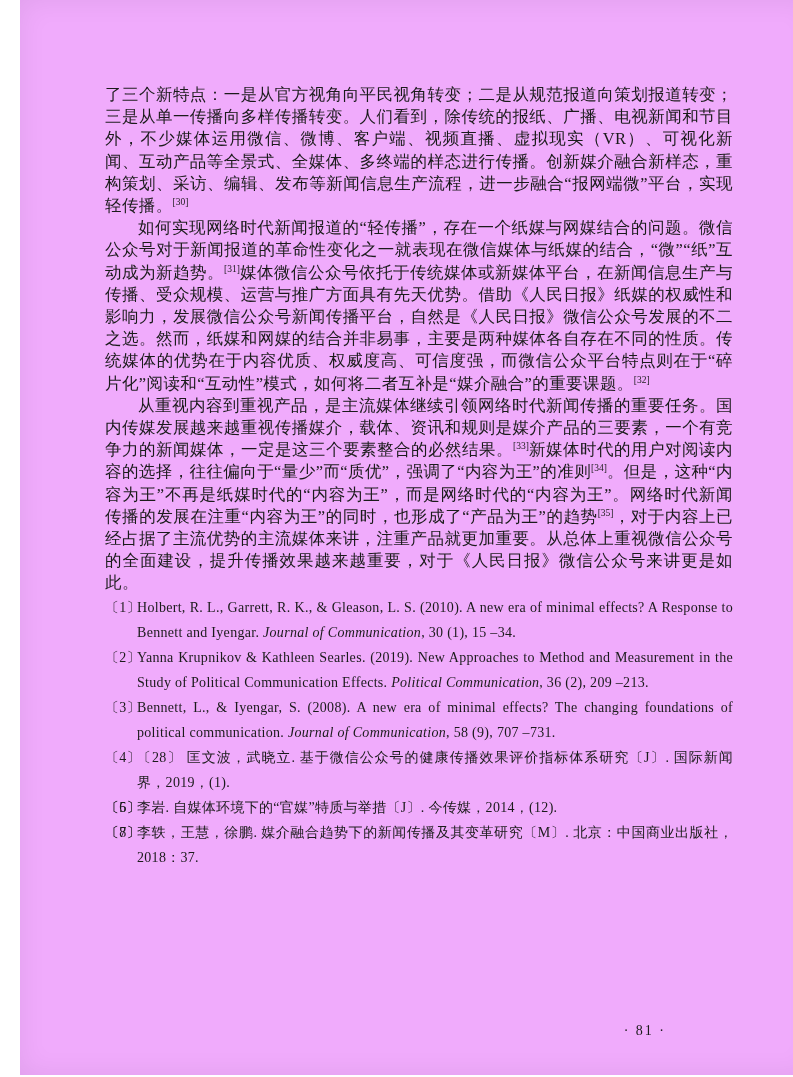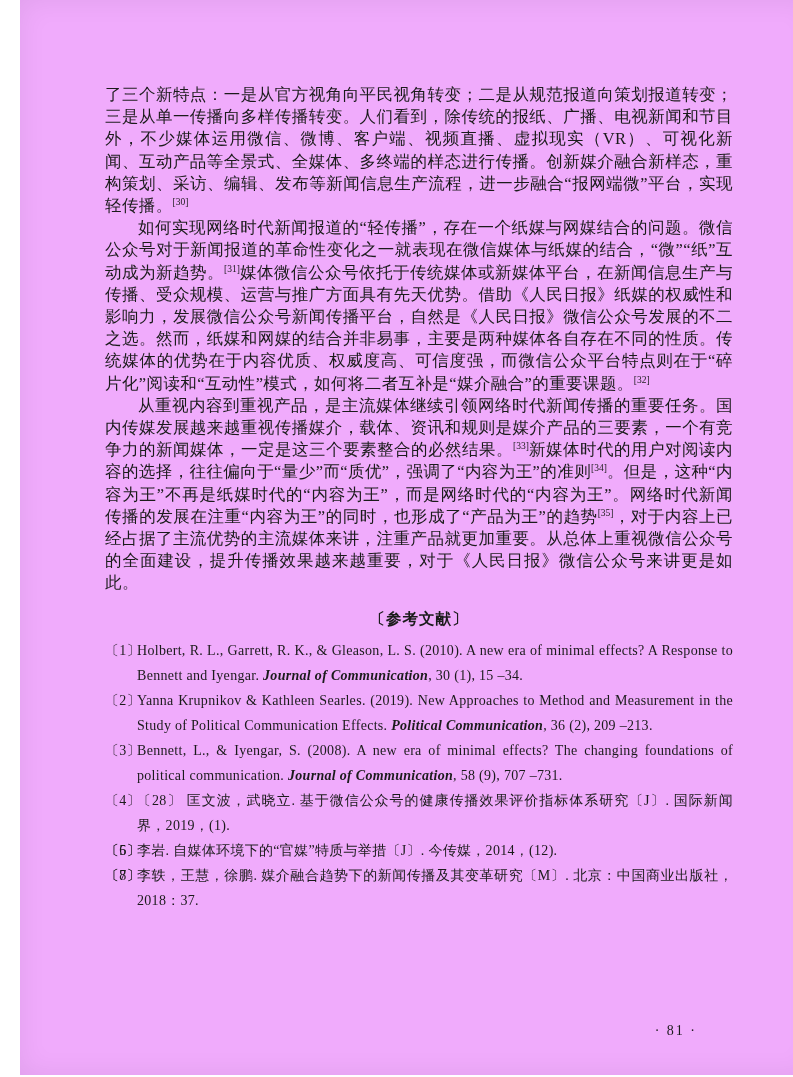--- a/index.html
+++ b/index.html
@@ -53,41 +53,40 @@
     text-align: justify;
     letter-spacing: 0.3px;
     padding-left: 32px;
     margin: 0;
   }
   .ref-label {
     position: absolute;
     left: 0;
     top: 0;
   }
-  .ref-item .italic { font-style: italic; font-weight: bold; }
+  .ref-item .italic { font-style: italic; }
   .page-number {
     position: absolute;
     top: 1023px;
-    right: 116px;
+    right: 147px;
     font-size: 14px;
     letter-spacing: 2px;
     color: #1b1b1b;
   }
 </style>
 </head>
 <body>
 
 <div class="sheet">
   <div class="content">
     <div id="article-body">
         <p class="para"><span>了三个新特点：一是从官方视角向平民视角转变；二是从规范报道向策划报道转变；三是从单一传播向多样传播转变。人们看到，除传统的报纸、广播、电视新闻和节目外，不少媒体运用微信、微博、客户端、视频直播、虚拟现实（VR）、可视化新闻、互动产品等全景式、全媒体、多终端的样态进行传播。创新媒介融合新样态，重构策划、采访、编辑、发布等新闻信息生产流程，进一步融合“报网端微”平台，实现轻传播。</span><sup class="fnref">[30]</sup></p>
         <p class="para indent"><span>如何实现网络时代新闻报道的“轻传播”，存在一个纸媒与网媒结合的问题。微信公众号对于新闻报道的革命性变化之一就表现在微信媒体与纸媒的结合，“微”“纸”互动成为新趋势。</span><sup class="fnref">[31]</sup><span>媒体微信公众号依托于传统媒体或新媒体平台，在新闻信息生产与传播、受众规模、运营与推广方面具有先天优势。借助《人民日报》纸媒的权威性和影响力，发展微信公众号新闻传播平台，自然是《人民日报》微信公众号发展的不二之选。然而，纸媒和网媒的结合并非易事，主要是两种媒体各自存在不同的性质。传统媒体的优势在于内容优质、权威度高、可信度强，而微信公众平台特点则在于“碎片化”阅读和“互动性”模式，如何将二者互补是“媒介融合”的重要课题。</span><sup class="fnref">[32]</sup></p>
         <p class="para indent"><span>从重视内容到重视产品，是主流媒体继续引领网络时代新闻传播的重要任务。国内传媒发展越来越重视传播媒介，载体、资讯和规则是媒介产品的三要素，一个有竞争力的新闻媒体，一定是这三个要素整合的必然结果。</span><sup class="fnref">[33]</sup><span>新媒体时代的用户对阅读内容的选择，往往偏向于“量少”而“质优”，强调了“内容为王”的准则</span><sup class="fnref">[34]</sup><span>。但是，这种“内容为王”不再是纸媒时代的“内容为王”，而是网络时代的“内容为王”。网络时代新闻传播的发展在注重“内容为王”的同时，也形成了“产品为王”的趋势</span><sup class="fnref">[35]</sup><span>，对于内容上已经占据了主流优势的主流媒体来讲，注重产品就更加重要。从总体上重视微信公众号的全面建设，提升传播效果越来越重要，对于《人民日报》微信公众号来讲更是如此。</span></p>
       </div>
-    <div class="ref-heading">〔参考文献〕</div>
     <div class="ref-list" id="ref-list">
         <div class="ref-item"><span class="ref-label">〔1〕</span><span>Holbert, R. L., Garrett, R. K., &amp; Gleason, L. S. (2010). A new era of minimal effects? A Response to Bennett and Iyengar. </span><span class="italic">Journal of Communication</span><span>, 30 (1), 15 –34.</span></div>
         <div class="ref-item"><span class="ref-label">〔2〕</span><span>Yanna Krupnikov &amp; Kathleen Searles. (2019). New Approaches to Method and Measurement in the Study of Political Communication Effects. </span><span class="italic">Political Communication</span><span>, 36 (2), 209 –213.</span></div>
         <div class="ref-item"><span class="ref-label">〔3〕</span><span>Bennett, L., &amp; Iyengar, S. (2008). A new era of minimal effects? The changing foundations of political communication. </span><span class="italic">Journal of Communication</span><span>, 58 (9), 707 –731.</span></div>
         <div class="ref-item"><span class="ref-label">〔4〕</span><span>〔28〕 匡文波，武晓立. 基于微信公众号的健康传播效果评价指标体系研究〔J〕. 国际新闻界，2019，(1).</span></div>
         <div class="ref-item"><span class="ref-label">〔5〕</span></div>
         <div class="ref-item"><span class="ref-label">〔6〕</span><span>李岩. 自媒体环境下的“官媒”特质与举措〔J〕. 今传媒，2014，(12).</span></div>
         <div class="ref-item"><span class="ref-label">〔7〕</span></div>
         <div class="ref-item"><span class="ref-label">〔8〕</span><span>李轶，王慧，徐鹏. 媒介融合趋势下的新闻传播及其变革研究〔M〕. 北京：中国商业出版社，2018：37.</span></div>
       </div>

